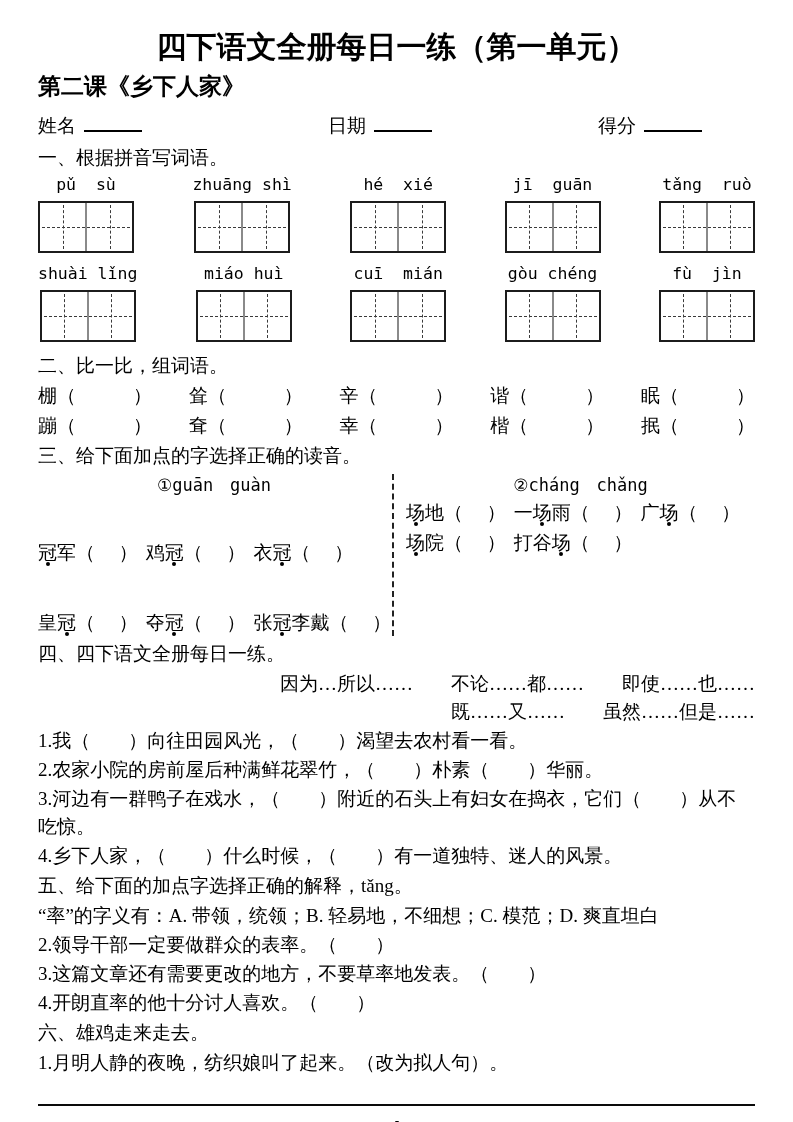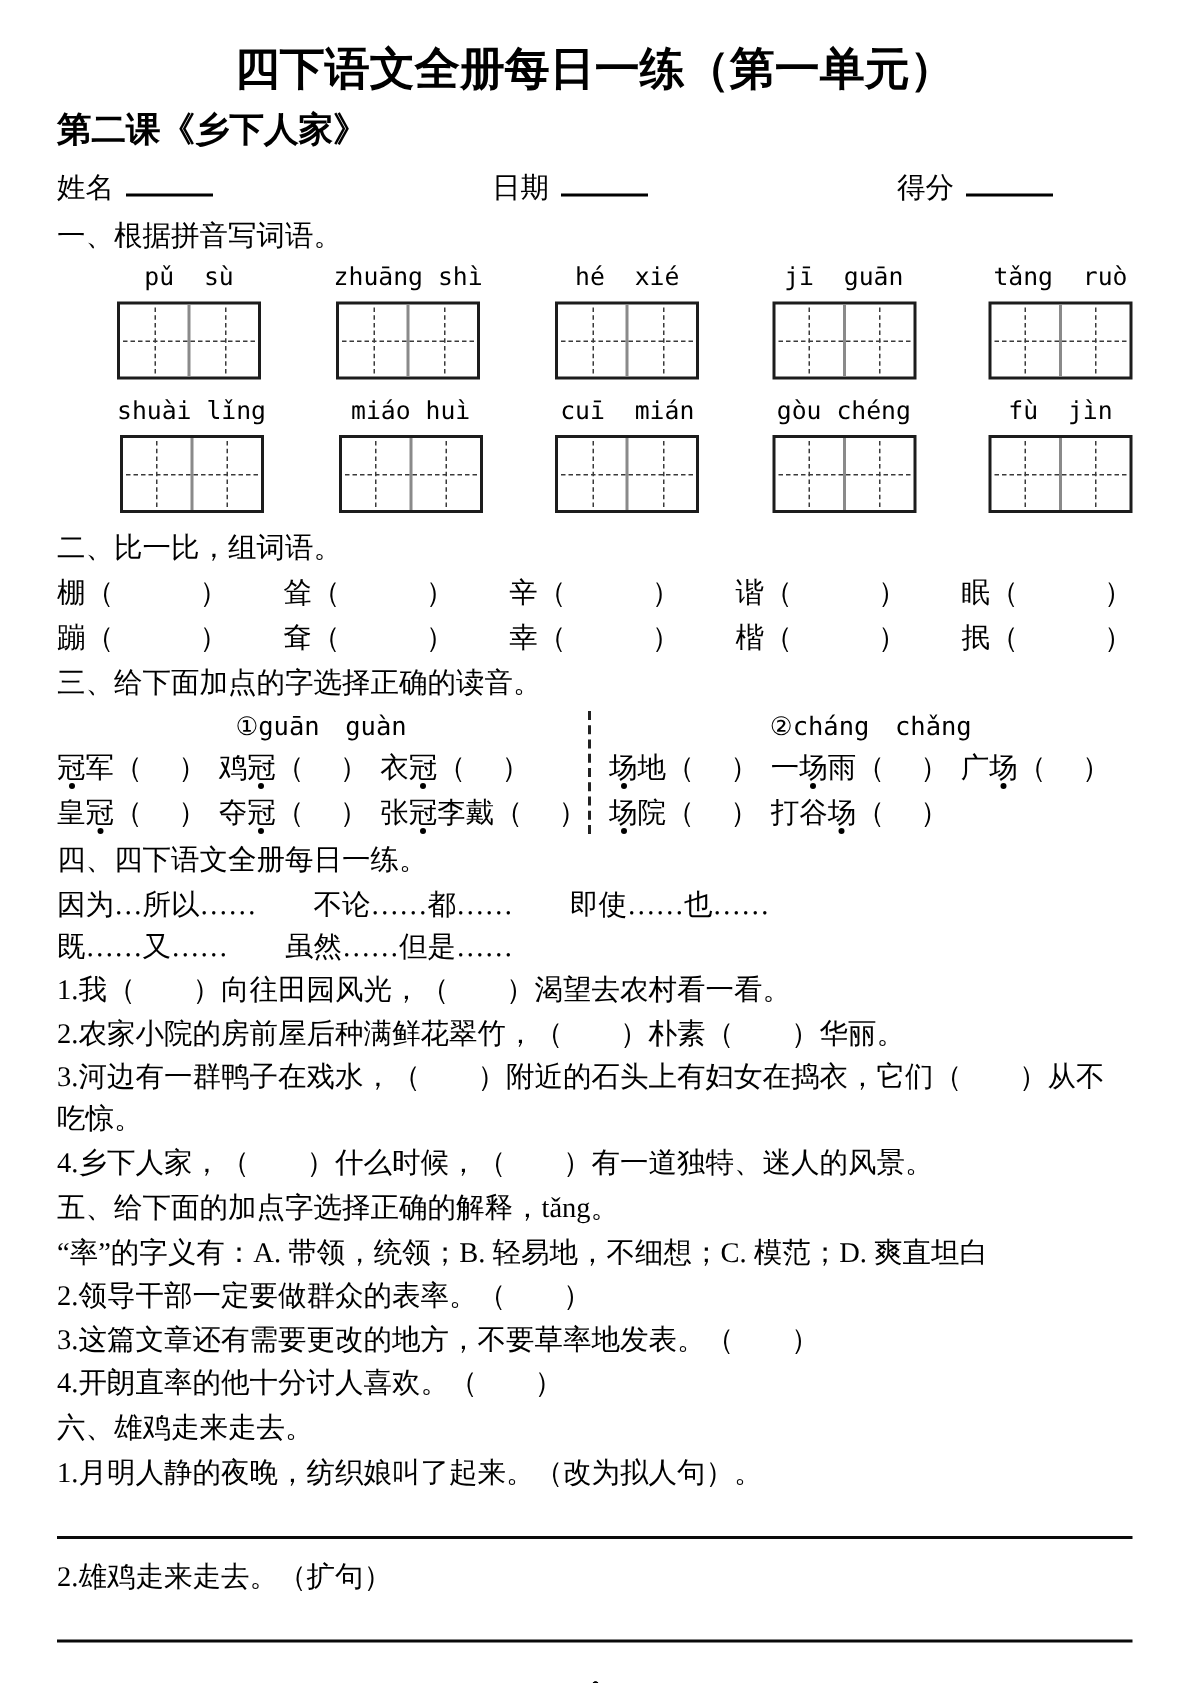--- a/index.html
+++ b/index.html
@@ -11,43 +11,43 @@
     overflow:hidden;background:#fff;
   }
   .title{text-align:center;font-size:30px;line-height:38px;font-weight:700;margin:4px 0 6px 0;}
   .subtitle{text-align:left;font-size:23px;line-height:30px;font-weight:700;margin:0 0 10px 0;}
   .meta-row{display:grid;grid-template-columns:290px 270px 1fr;margin-bottom:4px;}
   .meta-field{white-space:nowrap;}
   .blank-underline{display:inline-block;width:58px;height:16px;border-bottom:2px solid #000;margin-left:8px;}
   .sec-title{margin:2px 0;}
   
   .pin-row{display:flex;justify-content:space-between;align-items:flex-end;margin:2px 0 10px 0;}
-  .pin-col{display:flex;flex-direction:column;align-items:center;margin-left:40px;}
+  .pin-col{display:flex;flex-direction:column;align-items:center;}
   .pin-label{font-family:"DejaVu Sans Mono",monospace;font-size:16.5px;line-height:22px;margin-bottom:5px;white-space:pre;}
   .wbox{width:96px;height:52px;border:2px solid #1c1c1c;display:flex;position:relative;box-sizing:border-box;background:#fff;}
   .wbox::after{content:"";position:absolute;left:2px;right:2px;top:50%;border-top:1.5px dashed #3a3a3a;}
   .wcell{flex:1;position:relative;}
   .wcell + .wcell{border-left:2px solid #8a8a8a;}
   .wcell::before{content:"";position:absolute;left:50%;top:2px;bottom:2px;border-left:1.5px dashed #3a3a3a;}
   
   .cmp-row{display:flex;justify-content:space-between;margin:2px 0;}
   .cmp-item{white-space:nowrap;}
   
   .s3-wrap{display:flex;align-items:stretch;margin:0 0 2px 0;}
   .s3-col{display:flex;flex-direction:column;}
-  .s3-left{width:352px;flex:none;}
+  .s3-left{width:352px;flex:none;gap:40px;}
   .s3-right{flex:1;padding-left:6px;}
   .s3-divider{border-left:2px dashed #222;margin:2px 6px 2px 2px;}
   .s3-header{text-align:center;font-family:"DejaVu Sans Mono",monospace;font-size:17px;line-height:26px;}
   .s3-row{display:flex;gap:8px;margin:1px 0;white-space:nowrap;}
   .dword .u-dot{position:relative;}
   .u-dot::after{content:"";position:absolute;left:50%;bottom:-3px;transform:translateX(-50%);
     width:4px;height:4px;border-radius:50%;background:#000;}
   
-  .bank-line{text-align:left;margin:0;}
+  .bank-line{text-align:right;margin:0;}
   .sentence{margin:1px 0;}
   
   .answer-line{height:26px;border-bottom:2px solid #0a0a0a;margin:0 0 12px 0;}
 </style>
 </head>
 <body>
 
 <div class="page">
 
   <div class="title">四下语文全册每日一练（第一单元）</div>

